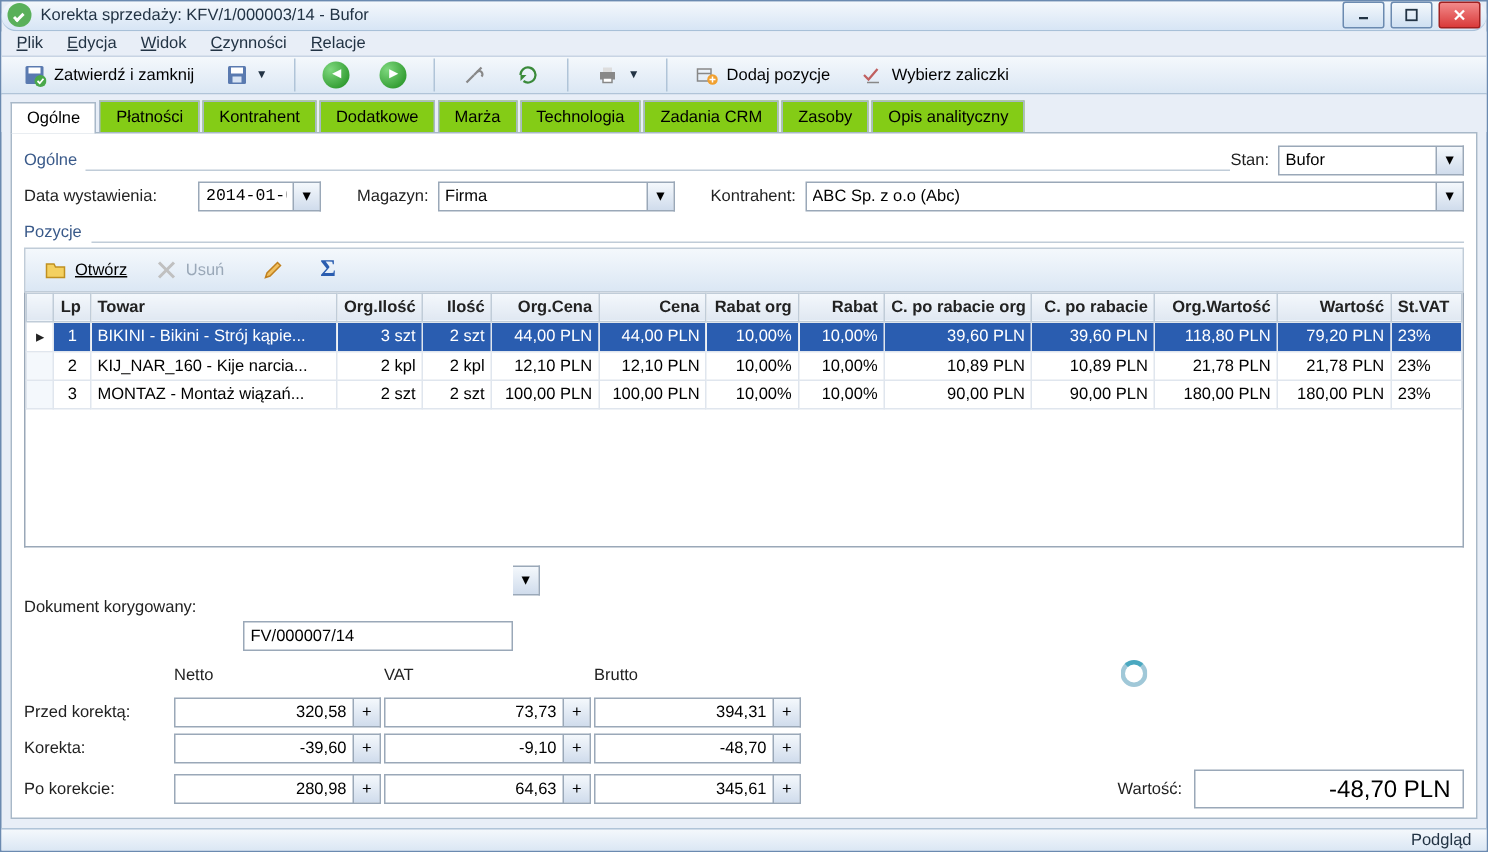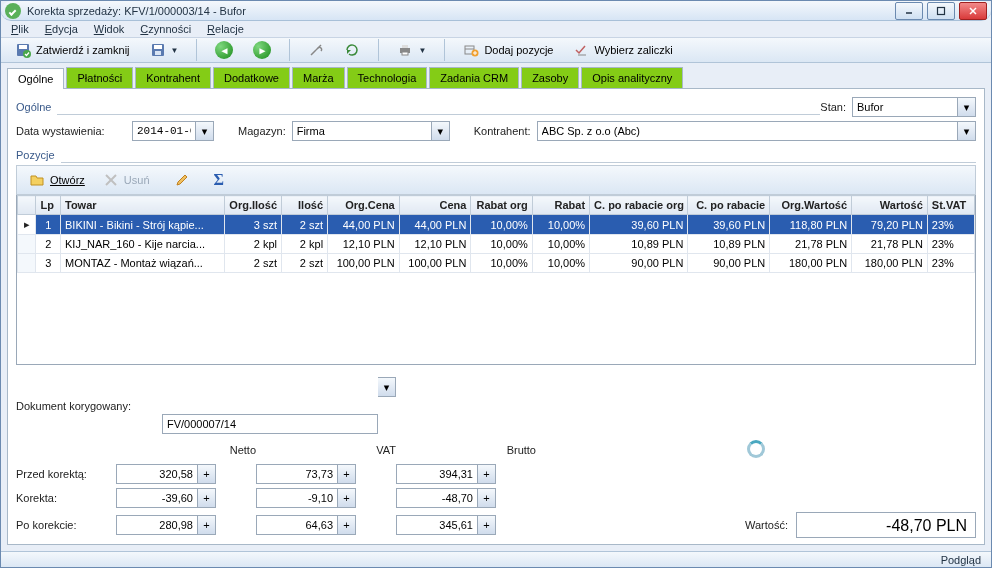--- a/index.html
+++ b/index.html
@@ -41,24 +41,24 @@
   table.datagrid { width: 100%; border-collapse: collapse; table-layout: fixed; }
   table.datagrid th { background: linear-gradient(#f4f8fc,#e0e8f2); border: 1px solid #c0ccd8; padding: 3px 4px; font-weight: bold; color: #222; text-align: left; white-space: nowrap; overflow: hidden; }
   table.datagrid td { border: 1px solid #e0e6ee; padding: 3px 4px; white-space: nowrap; overflow: hidden; text-overflow: ellipsis; }
   table.datagrid .num { text-align: right; }
   table.datagrid .ctr { text-align: center; }
   tr.selected td { background: #2a5db0; color: #fff; }
   tr.selected td.rowmarker { background: #fff; color: #222; }
   td.rowmarker { background: #f4f8fc; text-align: center; }
   .bottom { margin-top: 6px; }
   .numgroup { display: flex; }
-  .numgroup input { width: 82px; text-align: right; border: 1px solid #9aa8b8; height: 20px; padding: 0 4px; }
+  .numgroup input { width: 120px; text-align: right; border: 1px solid #9aa8b8; height: 20px; padding: 0 4px; }
   .plusbtn { width: 18px; height: 20px; border: 1px solid #9aa8b8; border-left: none; background: linear-gradient(#f4f8fc,#d0dcec); display: flex; align-items: center; justify-content: center; cursor: pointer; }
   .totals-grid { display: grid; grid-template-columns: 100px repeat(3, 140px) 1fr; row-gap: 4px; align-items: center; margin-top: 4px; }
-  .totals-grid .hdr { text-align: right; color: #222; }
+  .totals-grid .hdr { text-align: left; color: #222; }
   .spinner { width: 18px; height: 18px; border-radius: 50%; border: 3px solid #a0c8d8; border-top-color: #4aa8c0; display: inline-block; }
   .wartosc-val { border: 1px solid #9aa8b8; height: 26px; line-height: 26px; text-align: right; padding: 0 8px; font-size: 16px; width: 180px; }
   .statusbar { height: 22px; background: linear-gradient(#f4f8fc,#dbe7f4); border-top: 1px solid #b0c4d8; display: flex; align-items: center; justify-content: flex-end; padding: 0 10px; color: #234; }
   .sigma { font-family: 'Times New Roman', serif; font-size: 16px; color: #2a5db0; font-weight: bold; }
   .disabled-select { background: #f0f0f0; }
 </style>
 </head>
 <body>
 
 <div class="window">
@@ -340,21 +340,21 @@
               <td>23%</td>
             </tr>
           </tbody>
       </table>
     </div>
 
     <div class="bottom">
       <div class="row" style="margin:6px 0;">
         <span class="label" style="width:140px;">Dokument korygowany:</span>
         <div class="combo">
-          <input class="text" style="width: 216px; margin-top: 37px;" value="FV/000007/14">
+          <input class="text" style="width: 180px; margin-top: 37px;" value="FV/000007/14">
           <div class="dropdown-btn">▾</div>
         </div>
       </div>
 
       <div class="totals-grid">
         <span></span>
         <span class="hdr">Netto</span>
         <span class="hdr">VAT</span>
         <span class="hdr">Brutto</span>
         <span style="text-align:center;"><span class="spinner"></span></span>

